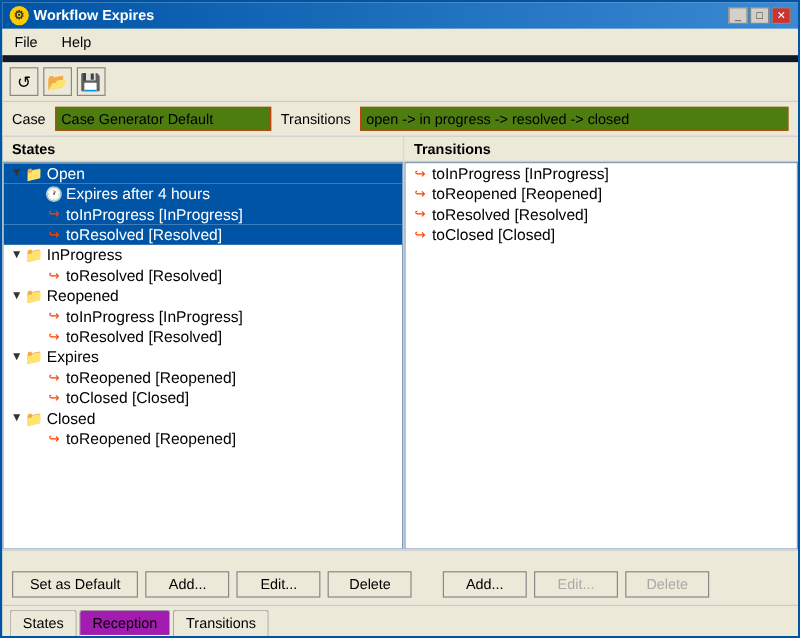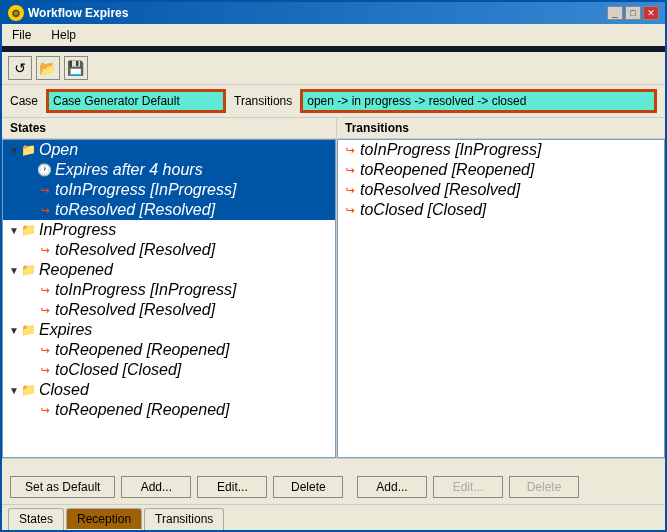--- a/index.html
+++ b/index.html
@@ -115,22 +115,22 @@
       background: #ece9d8;
       border-bottom: 1px solid #ccc;
       flex-shrink: 0;
     }
 
     .form-label {
       font-size: 12px;
     }
 
     .form-input {
-      border: 3px solid #c2410c;
-      background: #5eead4;
+      border: 1px solid #c2410c;
+      background: #4d7c0f;
       padding: 2px 4px;
       font-size: 12px;
     }
 
     .name-input { width: 180px; }
     .desc-input { flex: 1; }
 
     .main-content {
       display: flex;
       flex: 1;
@@ -196,21 +196,21 @@
       margin-right: 2px;
       display: inline-flex;
       align-items: center;
       justify-content: center;
       flex-shrink: 0;
     }
 
     .folder-icon { font-size: 12px; }
     .transition-icon { font-size: 11px; color: #cc2200; }
 
-    .node-label { font-size: 16px; font-style: italic; }
+    .node-label { font-size: 13px; }
 
     .bottom-bar {
       background: #ece9d8;
       border-top: 1px solid #ccc;
       flex-shrink: 0;
     }
 
     .btn {
       padding: 3px 14px;
       background: #ece9d8;
@@ -233,21 +233,21 @@
       padding: 3px 10px;
       border: 1px solid #aaa;
       border-bottom: none;
       background: #ece9d8;
       cursor: pointer;
       font-size: 12px;
       border-radius: 3px 3px 0 0;
     }
 
     .tab.active {
-      background: #a16207;
+      background: #a21caf;
       border-bottom: 1px solid white;
       z-index: 1;
     }
   </style>
 </head>
 <body>
 
 <div class="window">
 
   <div class="title-bar">
@@ -391,21 +391,21 @@
         </div>
         <div class="tree-node">
           <span class="node-icon transition-icon" style="color:#ff4400;">↪</span>
           <span class="node-label">toClosed [Closed]</span>
         </div>
       </div>
     </div>
   </div>
 
   <div class="bottom-bar">
-    <div style="display:flex; align-items:center; padding:6px 8px; gap:4px;margin-top:11px;">
+    <div style="display:flex; align-items:center; padding:6px 8px; gap:16px;margin-top:11px;">
 
       <div style="display:flex; gap:6px; width:335px; flex-shrink:0;">
         <button class="btn">Set as Default</button>
         <button class="btn">Add...</button>
         <button class="btn">Edit...</button>
         <button class="btn">Delete</button>
       </div>
 
       <div style="display:flex; gap:6px; flex:1; justify-content:flex-start; padding-left:8px;">
         <button class="btn">Add...</button>

